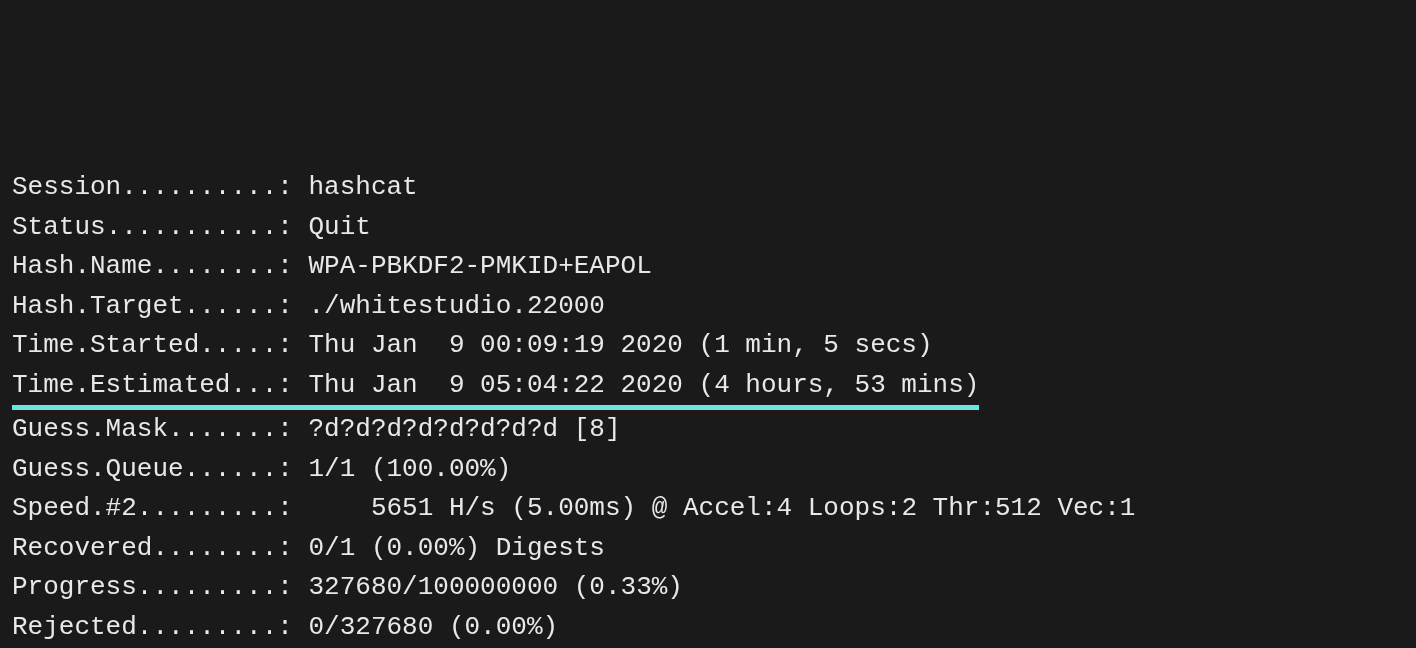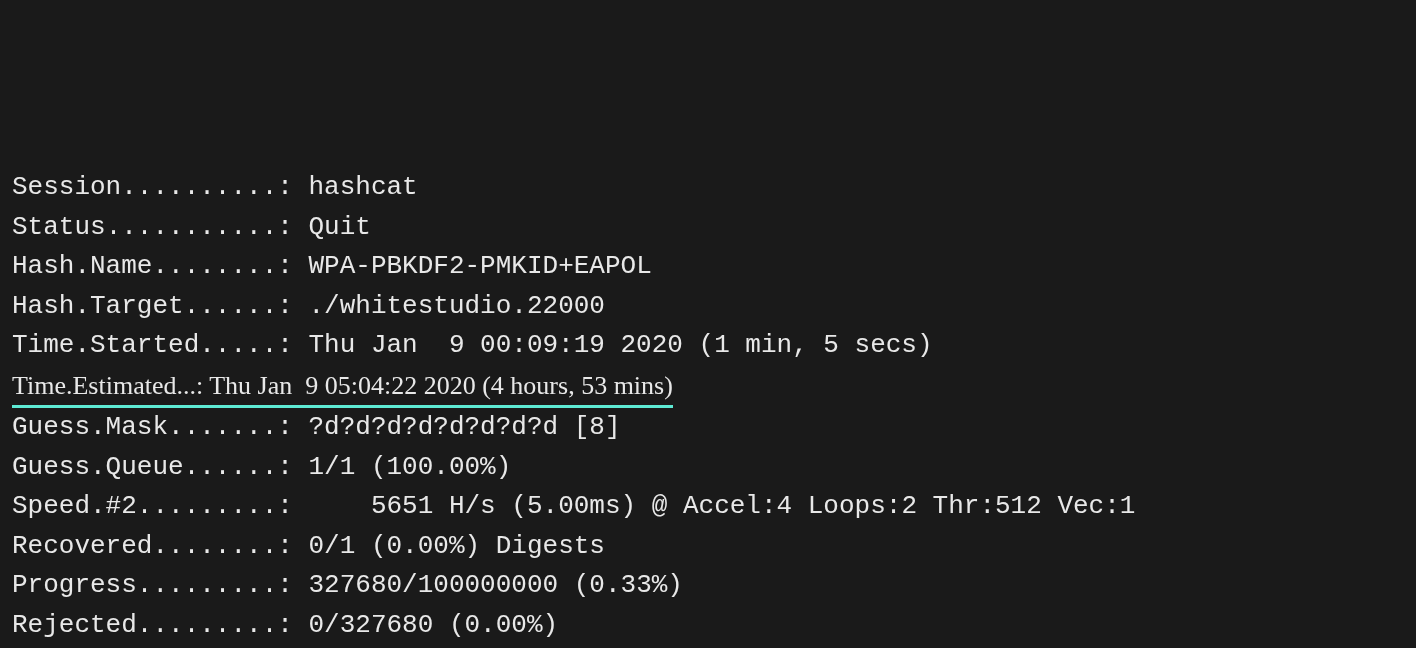--- a/index.html
+++ b/index.html
@@ -16,24 +16,23 @@
       padding: 10px 12px;
       white-space: pre;
       width: 1416px;
       height: 648px;
       overflow: hidden;
     }
     .terminal-line {
       display: block;
     }
     .underline-wrapper {
-      border-bottom: 3px solid #5eead4;
+      border-bottom: 5px solid #5eead4;
       display: inline-block;
       padding-bottom: 0px;
-      font-family: Liberation Serif, serif;
     }
   </style>
 </head>
 <body>
 
 
 
 <div id="terminal-output"><div class="terminal-line"><span>Session</span><span>..........</span><span>: </span><span>hashcat</span></div><div class="terminal-line"><span>Status</span><span>...........</span><span>: </span><span>Quit</span></div><div class="terminal-line"><span>Hash.Name</span><span>........</span><span>: </span><span>WPA-PBKDF2-PMKID+EAPOL</span></div><div class="terminal-line"><span>Hash.Target</span><span>......</span><span>: </span><span>./whitestudio.22000</span></div><div class="terminal-line"><span>Time.Started</span><span>.....</span><span>: </span><span>Thu Jan  9 00:09:19 2020 (1 min, 5 secs)</span></div><div class="terminal-line"><span class="underline-wrapper"><span>Time.Estimated</span><span>...</span><span>: </span><span>Thu Jan  9 05:04:22 2020 (4 hours, 53 mins)</span></span></div><div class="terminal-line"><span>Guess.Mask</span><span>.......</span><span>: </span><span>?d?d?d?d?d?d?d?d [8]</span></div><div class="terminal-line"><span>Guess.Queue</span><span>......</span><span>: </span><span>1/1 (100.00%)</span></div><div class="terminal-line"><span>Speed.#2</span><span>.........</span><span>: </span><span>    5651 H/s (5.00ms) @ Accel:4 Loops:2 Thr:512 Vec:1</span></div><div class="terminal-line"><span>Recovered</span><span>........</span><span>: </span><span>0/1 (0.00%) Digests</span></div><div class="terminal-line"><span>Progress</span><span>.........</span><span>: </span><span>327680/100000000 (0.33%)</span></div><div class="terminal-line"><span>Rejected</span><span>.........</span><span>: </span><span>0/327680 (0.00%)</span></div><div class="terminal-line"></div></div>
 
 

